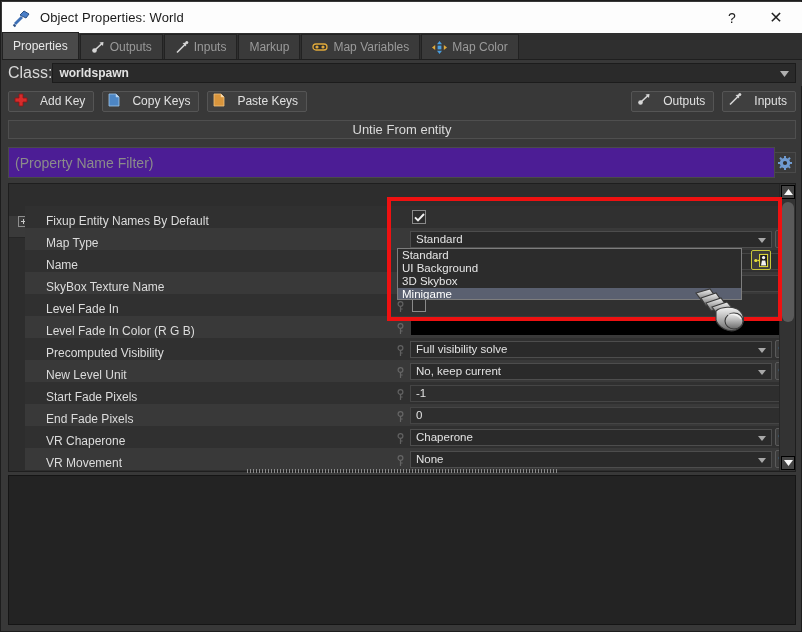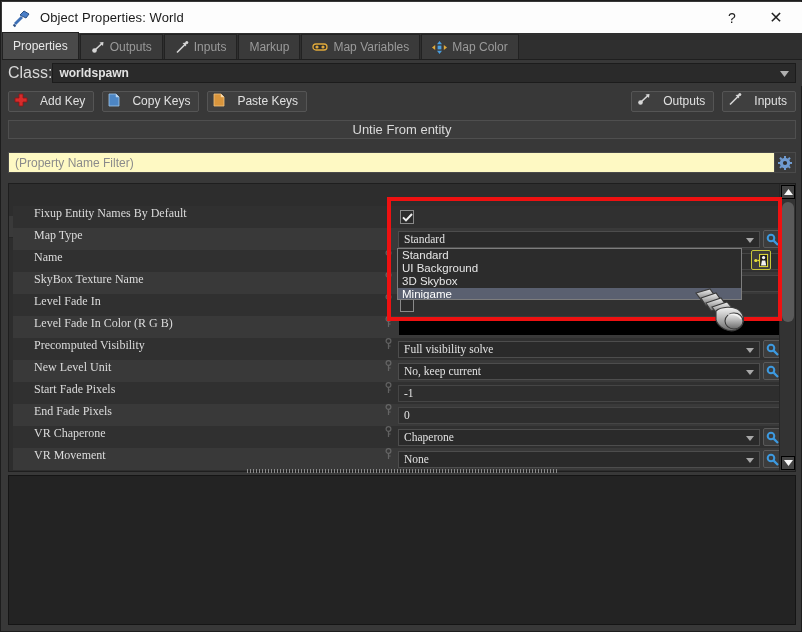--- a/index.html
+++ b/index.html
@@ -95,22 +95,22 @@
     display: flex; align-items: center; justify-content: center;
     color: #dadada; font-size: 13px;
   }
 
   
   #filterrow {
     position: absolute; left: 7px; top: 151px; width: 788px; height: 21px;
     display: flex; align-items: center;
   }
   #filter-input {
-    flex: 1; height: 21px; background: #fef9c3; border: 1px solid #4a4a4a;
-    color: #8b8b8b; font-size: 12px; padding-left: 6px;
+    flex: 1; height: 31px; background: #4c1d95; border: 1px solid #4a4a4a;
+    color: #8b8b8b; font-size: 14px; padding-left: 6px;
     display: flex; align-items: center;
   }
   #filter-gear {
     width: 21px; height: 21px; background: #3a3a3a; border: 1px solid #4a4a4a;
     border-left: none; display: flex; align-items: center; justify-content: center;
   }
 
   
   #grid {
     position: absolute; left: 7px; top: 182px; width: 788px; height: 289px;
@@ -131,22 +131,22 @@
     border: 1px solid #8e8e8e; position: relative; flex: none;
   }
   .group-row .expander::before, .group-row .expander::after {
     content: ""; position: absolute; background: #c8c8c8;
   }
   .group-row .expander::before { left: 2px; top: 4px; width: 5px; height: 1px; }
   .group-row .expander::after  { left: 4px; top: 2px; width: 1px; height: 5px; }
   .group-row .gtitle { font-weight: bold; font-size: 12px; color: #ededed; }
 
   .prop-row {
-    position: absolute; left: 4px; width: 771px; height: 22px;
-    display: flex; align-items: flex-start; font-family: Liberation Serif, serif;
+    position: absolute; left: 16px; width: 771px; height: 22px;
+    display: flex; align-items: flex-end;
   }
   .prop-row.odd  { background: #303030; }
   .prop-row.even { background: #393939; }
   .prop-name {
     width: 372px; padding-left: 21px; font-size: 12px; color: #dcdcdc;
     white-space: nowrap; overflow: hidden;
   }
   .key-ico { width: 10px; flex: none; opacity: .55; }
   .prop-val {
     flex: 1; height: 22px; display: flex; align-items: center;

